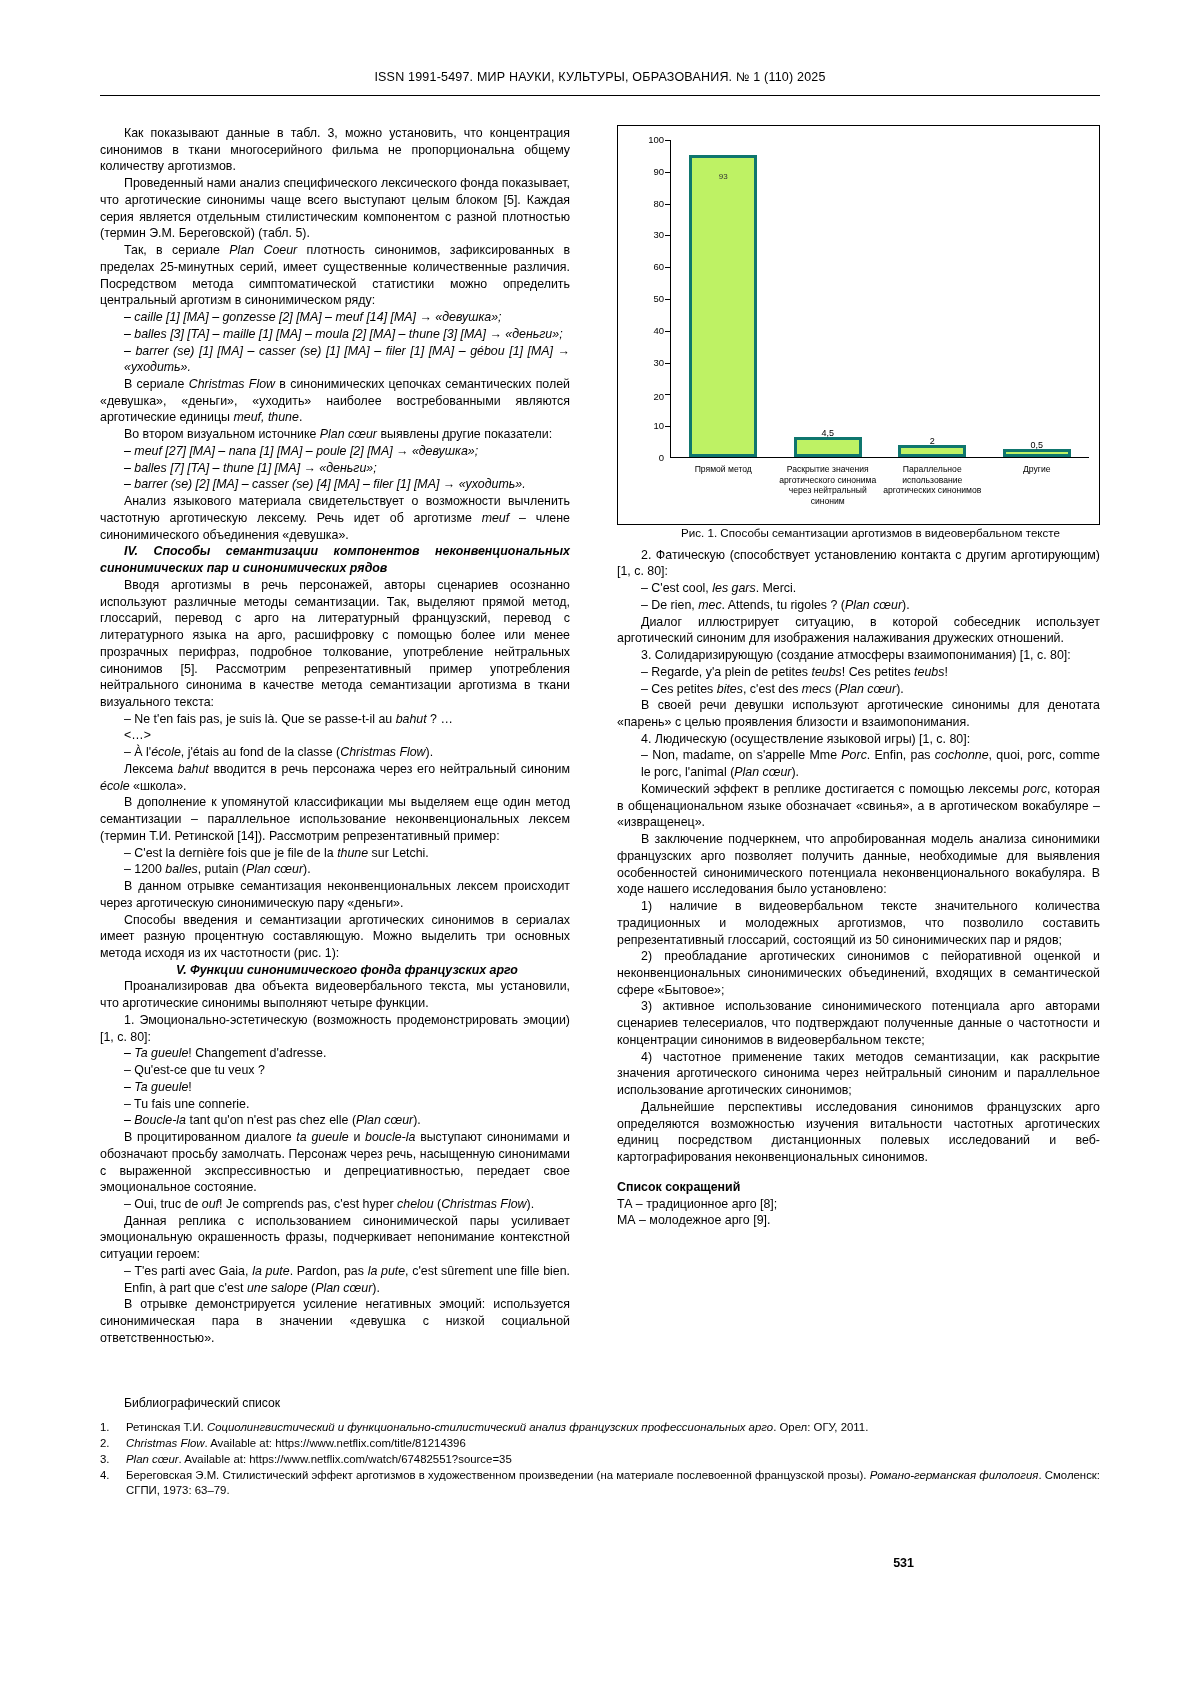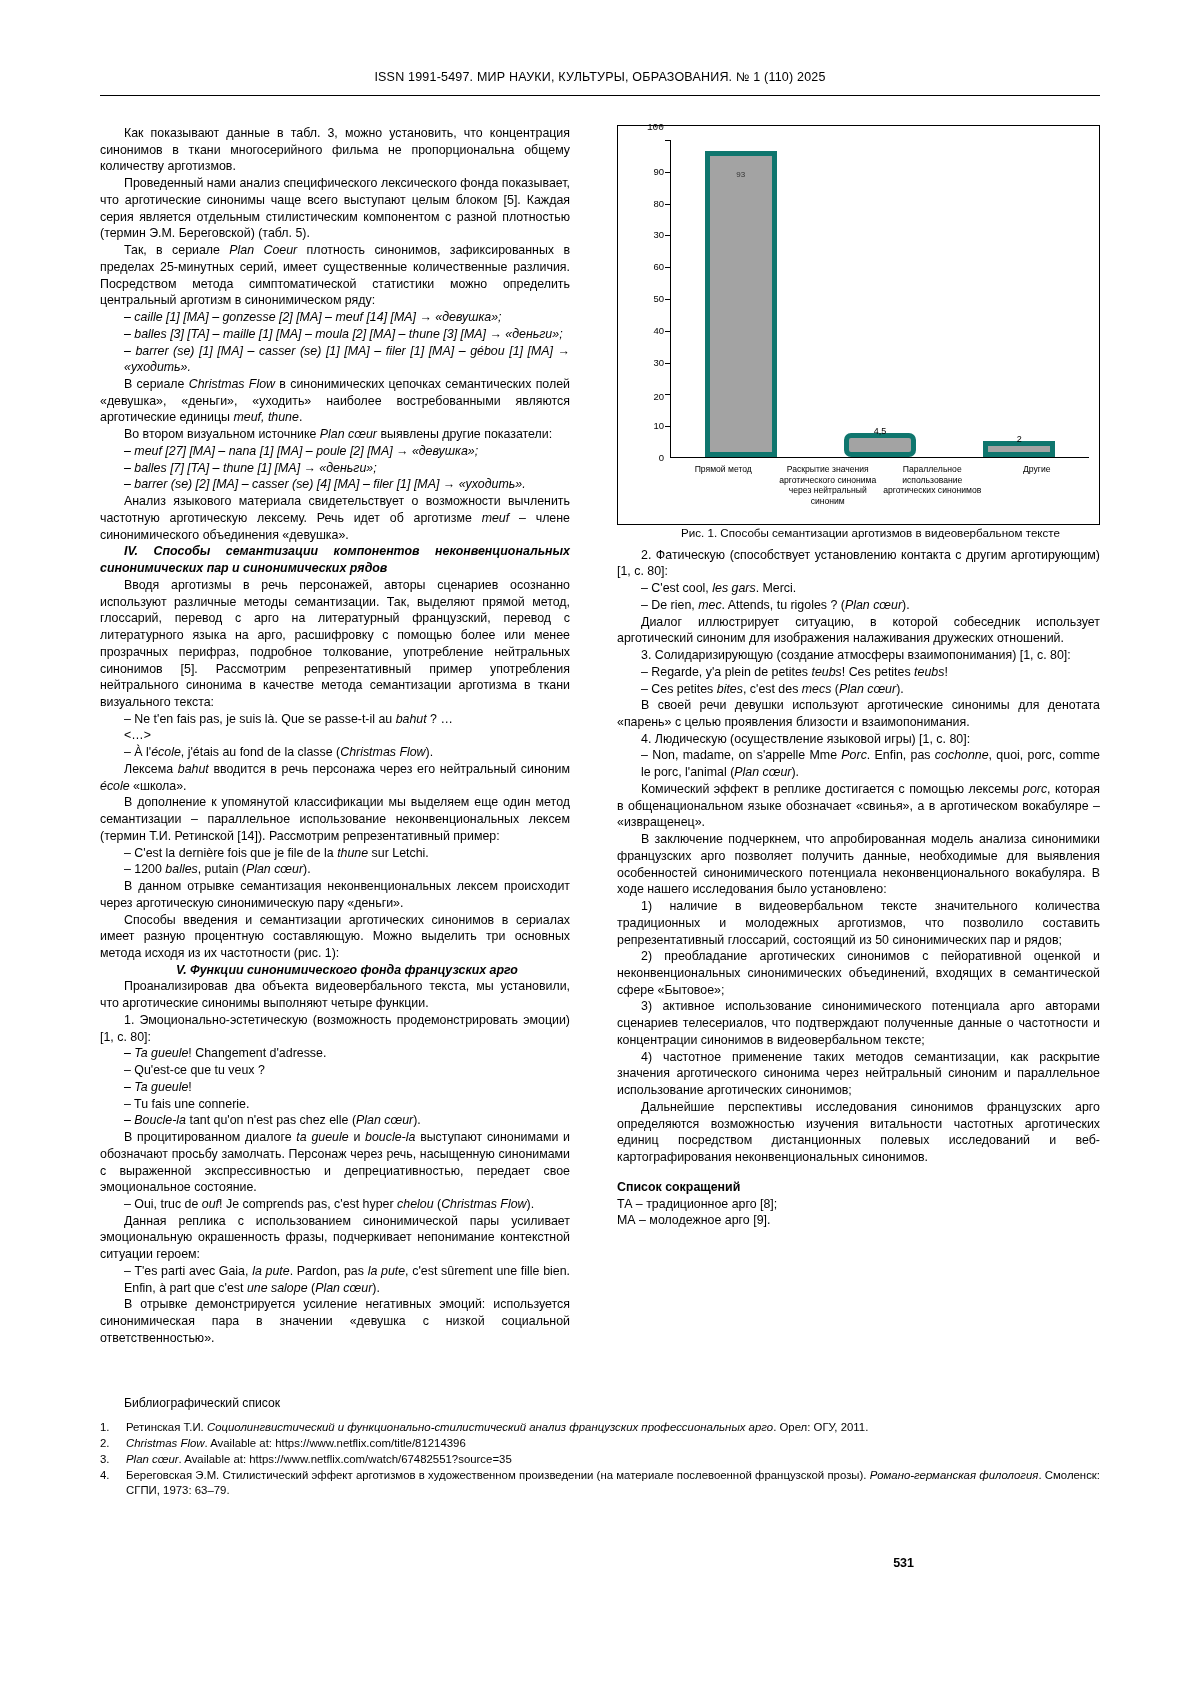--- a/index.html
+++ b/index.html
@@ -19,21 +19,21 @@
 
   
   .figure{margin:0 0 6px 0;}
   .chart-box{position:relative;width:483px;height:400px;border:1px solid #000;box-sizing:border-box;background:#fff;}
   .yaxis{position:absolute;left:52px;top:14px;bottom:66px;width:1px;background:#000;}
   .xaxis{position:absolute;left:52px;right:10px;bottom:66px;height:1px;background:#000;}
   .ytick{position:absolute;left:0;width:52px;text-align:right;font-size:9.5px;transform:translateY(-50%);padding-right:6px;box-sizing:border-box;}
   .ytickmark{position:absolute;left:47px;width:5px;height:1px;background:#000;}
   .bars{position:absolute;left:53px;right:10px;bottom:67px;top:14px;display:flex;align-items:flex-end;}
   .barcell{flex:1;display:flex;justify-content:center;align-items:flex-end;height:100%;}
-  .bar{width:62px;background:#a3a3a3;border:5px solid #0f766e;position:relative;text-decoration:underline;}
+  .bar{width:62px;background:#bef264;border:3px solid #0f766e;position:relative;text-decoration:underline;}
   .barval{position:absolute;top:14px;left:0;width:100%;text-align:center;font-size:8px;color:#333;}
   .barval.out{top:-13px;color:#000;font-size:9px;}
   .xlabels{position:absolute;left:53px;right:10px;bottom:4px;height:60px;display:flex;}
   .xlab{flex:1;text-align:center;font-size:8.6px;line-height:1.25;padding:4px 2px 0 2px;}
   .fig-cap{font-size:11.6px;text-align:center;margin:9px 0 0 0;}
 
   .bib{position:absolute;left:100px;top:1395px;width:1000px;font-size:11.4px;line-height:1.32;}
   .bib-title{text-indent:24px;margin:0 0 9px 0;font-size:12.2px;}
   .bibrow{display:flex;margin-bottom:1px;}
   .bibnum{width:26px;flex:none;}
@@ -112,21 +112,21 @@
 
     </div>
 
     <div class="col">
 
       <div class="figure">
         <div class="chart-box">
           <div class="yaxis"></div>
           <div class="xaxis"></div>
 
-          <div class="ytick" style="top:2px;font-family:Liberation Mono, monospace;">100</div>
+          <div class="ytick" style="top:14px;">100</div>
           <div class="ytickmark" style="top:14px;"></div>
           <div class="ytick" style="top:45.8px;">90</div>
           <div class="ytickmark" style="top:45.8px;"></div>
           <div class="ytick" style="top:77.6px;">80</div>
           <div class="ytickmark" style="top:77.6px;"></div>
           <div class="ytick" style="top:109.4px;">30</div>
           <div class="ytickmark" style="top:109.4px;"></div>
           <div class="ytick" style="top:141.2px;">60</div>
           <div class="ytickmark" style="top:141.2px;"></div>
           <div class="ytick" style="top:173px;">50</div>
@@ -141,27 +141,32 @@
           <div class="ytickmark" style="top:300.2px;"></div>
           <div class="ytick" style="top:332px;">0</div>
 
           <div class="bars">
             <div class="barcell">
               <div class="bar" style="height:295.7px;">
                 <span class="barval">93</span>
               </div>
             </div>
             <div class="barcell">
-              <div class="bar" style="height:14.3px;border-radius:7px;">
+              <div class="bar" style="height:14.3px;">
                 <span class="barval out">4,5</span>
               </div>
             </div>
             <div class="barcell">
               <div class="bar" style="height:6.4px;">
                 <span class="barval out">2</span>
+              </div>
+            </div>
+            <div class="barcell">
+              <div class="bar" style="height:1.6px;">
+                <span class="barval out">0,5</span>
               </div>
             </div>
           </div>
 
           <div class="xlabels">
             <div class="xlab">Прямой метод</div>
             <div class="xlab">Раскрытие значения арготического синонима через нейтральный синоним</div>
             <div class="xlab">Параллельное использование арготических синонимов</div>
             <div class="xlab">Другие</div>
           </div>

